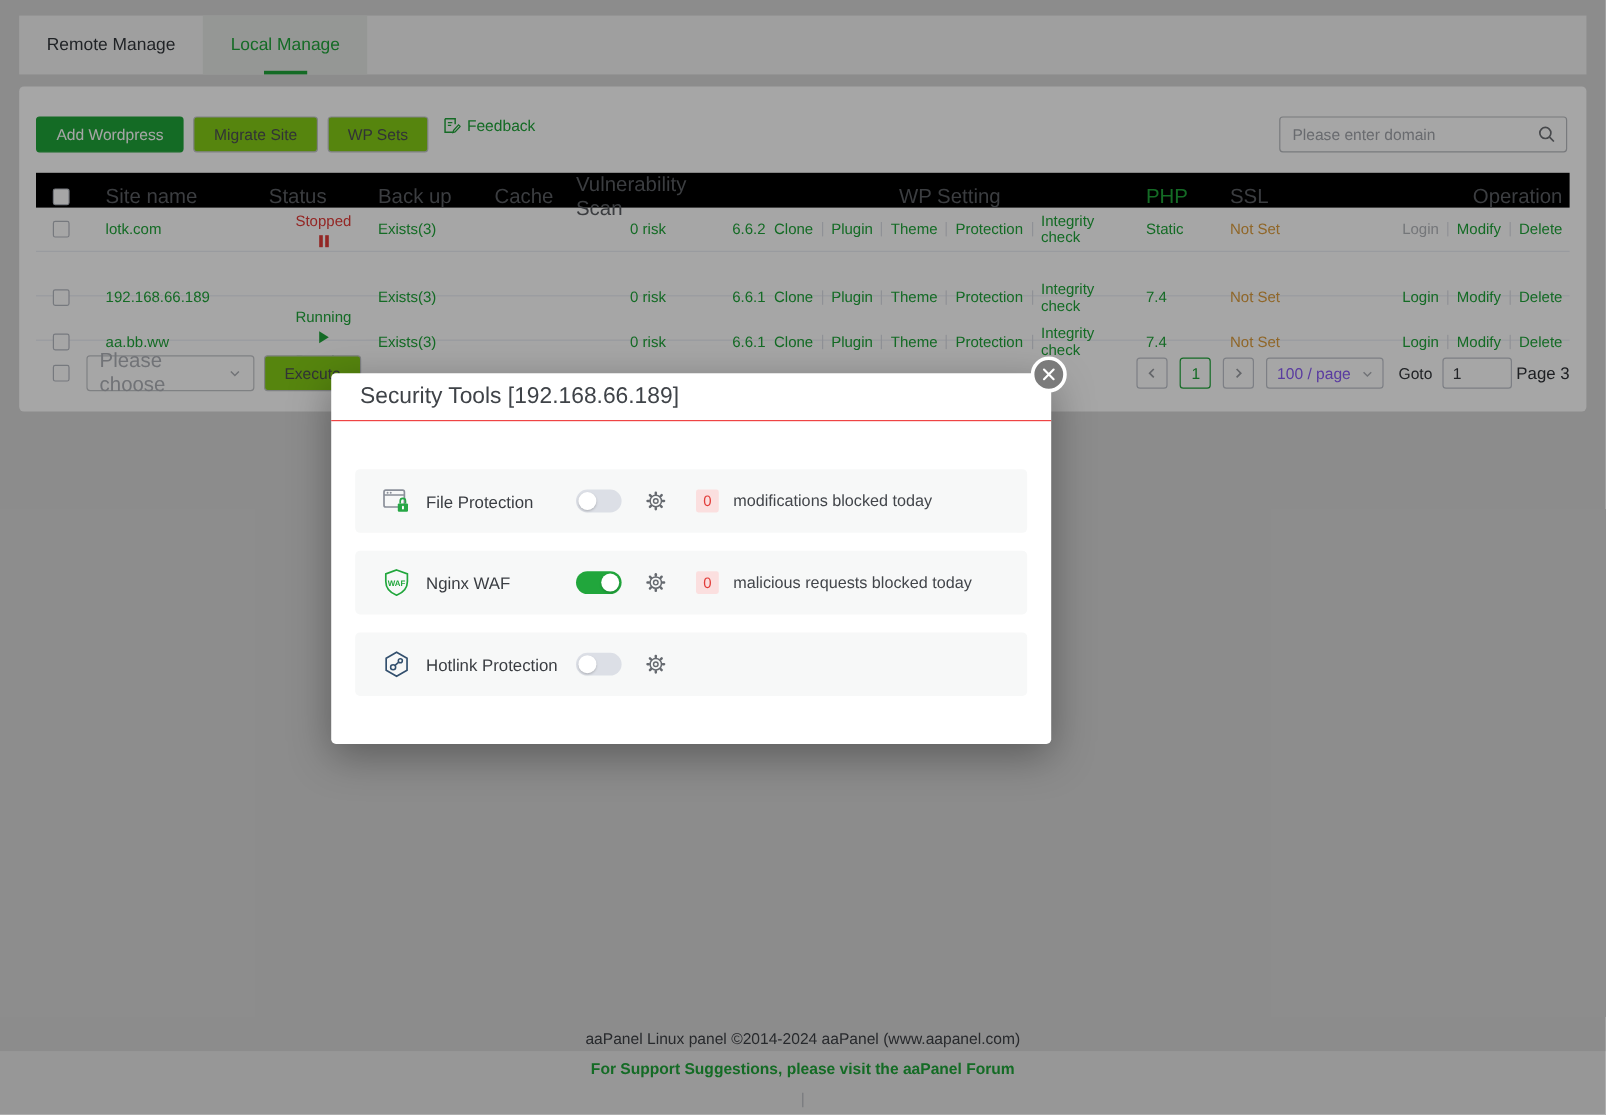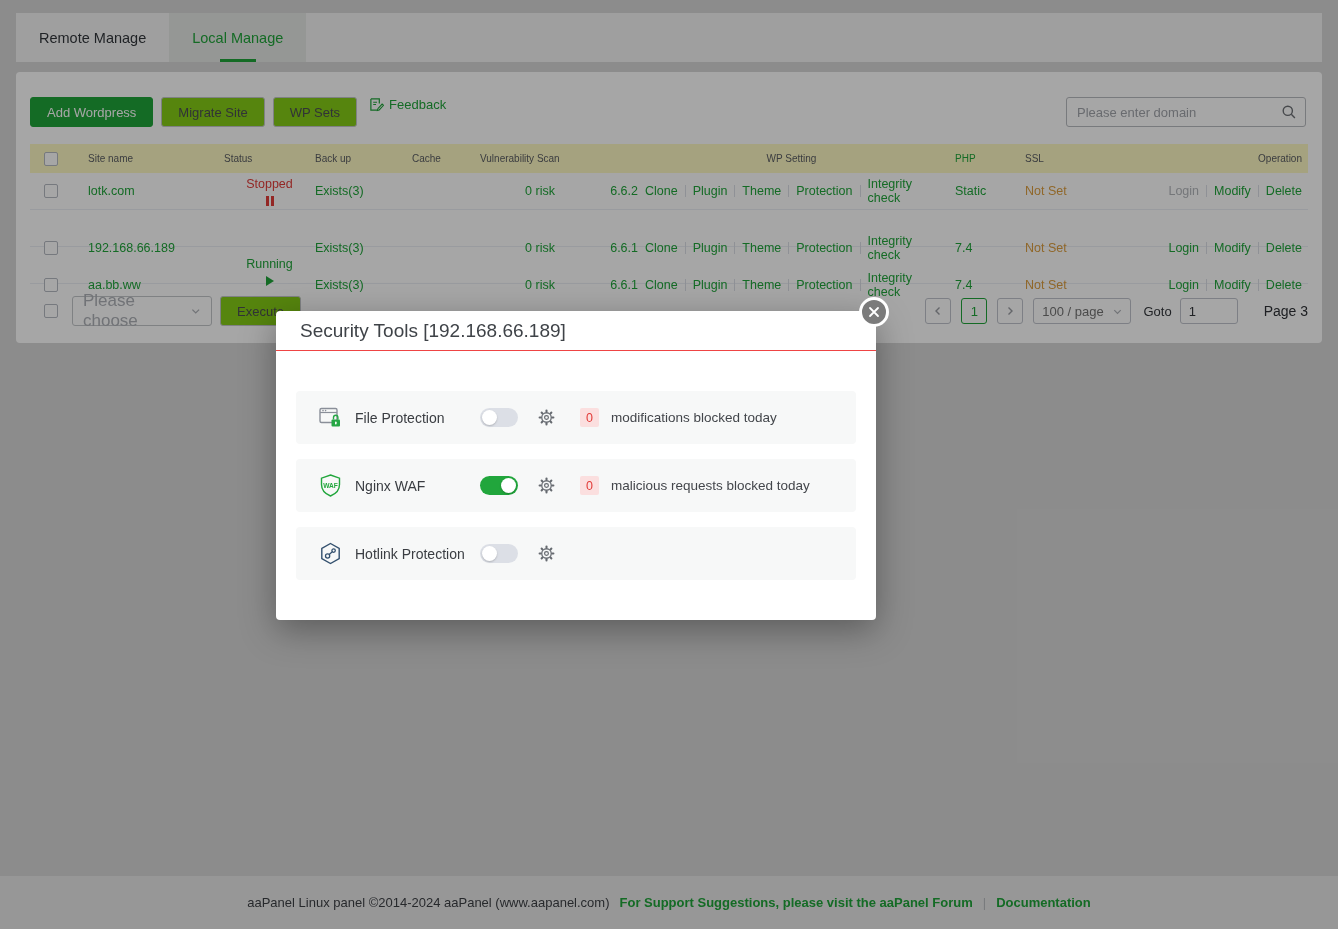--- a/index.html
+++ b/index.html
@@ -21,21 +21,21 @@
   .btn-plain { background:#84cc16; color:#4c4f54; border:1px solid #c4c6ca; margin-left:8px; }
   .feedback { display:inline-flex; align-items:center; margin-left:12px; color:#20a53a; font-size:13px; cursor:pointer; }
   .feedback svg { margin-right:5px; }
   .search-box { margin-left:auto; width:240px; height:30px; border:1px solid #b9bcc0; border-radius:3px; background:#fff; display:flex; align-items:center; padding:0 8px 0 10px; }
   .search-box input { flex:1; border:none; outline:none; font-size:13px; color:#333; background:transparent; font-family:inherit; }
   .search-box input::placeholder { color:#a2a5ab; }
 
   
   .tbl { position:absolute; left:14px; top:72px; width:1278px; }
   .trow { display:grid; grid-template-columns:58px 136px 91px 97px 68px 120px 38px 307px 70px 90px 1fr; align-items:center; padding-right:6px; }
-  .thead { height:29px; background:#fef9c3; color:#5b5e63; font-size:10px; }
+  .thead { height:29px; background:#000000; color:#5b5e63; font-size:17px; }
   .tr { height:37px; border-bottom:1px solid #ebeef5; font-size:12.5px; color:#3e4146; }
   .cb { width:14px; height:14px; border:1px solid #b6bac2; border-radius:2px; background:#fff; margin-left:14px; cursor:pointer; }
   .c-site a { color:#20a53a; text-decoration:none; cursor:pointer; }
   .status { display:inline-flex; align-items:center; gap:5px;flex-direction:column; }
   .status.stopped { color:#e23c39; }
   .status.running { color:#20a53a;margin-top:47px; }
   .pause-icon { display:inline-flex; gap:2px; }
   .pause-icon i { width:3px; height:10px; background:#e23c39; display:block; }
   .play-icon { width:0; height:0; border-left:8px solid #20a53a; border-top:5px solid transparent; border-bottom:5px solid transparent; display:inline-block; }
   .green-link { color:#20a53a; cursor:pointer; }
@@ -53,27 +53,27 @@
   .toggle-s::after { content:""; position:absolute; left:1px; top:1px; width:12px; height:12px; border-radius:50%; background:#fff; }
 
   
   .bottombar { position:absolute; left:14px; top:224px; width:1278px; height:30px; display:flex; align-items:center; }
   .fake-select { width:140px; height:30px; border:1px solid #c4c6ca; border-radius:3px; margin-left:14px; display:flex; align-items:center; padding:0 10px; color:#aeb1b7; font-size:17px; cursor:pointer; background:#fff; }
   .fake-select .chev { margin-left:auto; }
   .exec-btn { margin-left:8px; }
   .pager { margin-left:auto; display:flex; align-items:center; }
   .pg-btn { width:26px; height:26px; border:1px solid #c0c4cc; border-radius:3px; background:#fff; display:flex; align-items:center; justify-content:center; color:#9a9da3; cursor:pointer; margin-left:10px; font-size:12px; }
   .pg-btn.active { border-color:#20a53a; color:#20a53a; font-size:13px; }
-  .pg-size { width:98px; height:26px; border:1px solid #c0c4cc; border-radius:3px; background:#fff; display:flex; align-items:center; justify-content:center; gap:8px; color:#737373; font-size:13px; margin-left:10px; cursor:pointer; }
+  .pg-size { width:98px; height:26px; border:1px solid #c0c4cc; border-radius:3px; background:#fff; display:flex; align-items:center; justify-content:center; gap:8px; color:#8b5cf6; font-size:13px; margin-left:10px; cursor:pointer; }
   .goto-label { margin-left:12px; font-size:13px; color:#33363b; }
   .goto-input { width:58px; height:26px; border:1px solid #c0c4cc; border-radius:3px; margin-left:8px; padding:0 8px; font-size:13px; color:#33363b; outline:none; font-family:inherit; }
-  .page-info { margin-left:26px; font-size:14px; color:#2e3136; }
-
-  
-  .footer { position:absolute; left:0; bottom:0; width:1338px; height:53px; background:#e9e9e9; display:flex; align-items:center; justify-content:center; font-size:13px; color:#3c3f44; gap:10px; }
+  .page-info { margin-left:4px; font-size:14px; color:#2e3136; }
+
+  
+  .footer { position:absolute; left:0; bottom:0; width:1338px; height:53px; background:#e9e9e9; display:flex; align-items:center; justify-content:center; font-size:13px; color:#3c3f44; gap:10px;flex-direction:column; }
   .footer a { color:#20a53a; text-decoration:none; cursor:pointer;font-weight:bold; }
   .footer .fsep { color:#b9bcc0; }
 
   
   .dim { position:absolute; inset:0; background:rgba(0,0,0,0.35); z-index:50; }
 
   
   .modal { position:absolute; left:276px; top:311px; width:600px; height:309px; background:#fff; border-radius:4px; z-index:60; box-shadow:0 10px 35px rgba(0,0,0,0.35); }
   .modal-header { height:40px; display:flex; align-items:center; padding:0 24px; border-bottom:1px solid #ef4444; font-size:19px; color:#3f4348; }
   .modal-close { position:absolute; top:-14px; right:-13px; width:30px; height:30px; border-radius:50%; background:#7b7b7b; border:3px solid #fff; display:flex; align-items:center; justify-content:center; cursor:pointer; z-index:61; }

